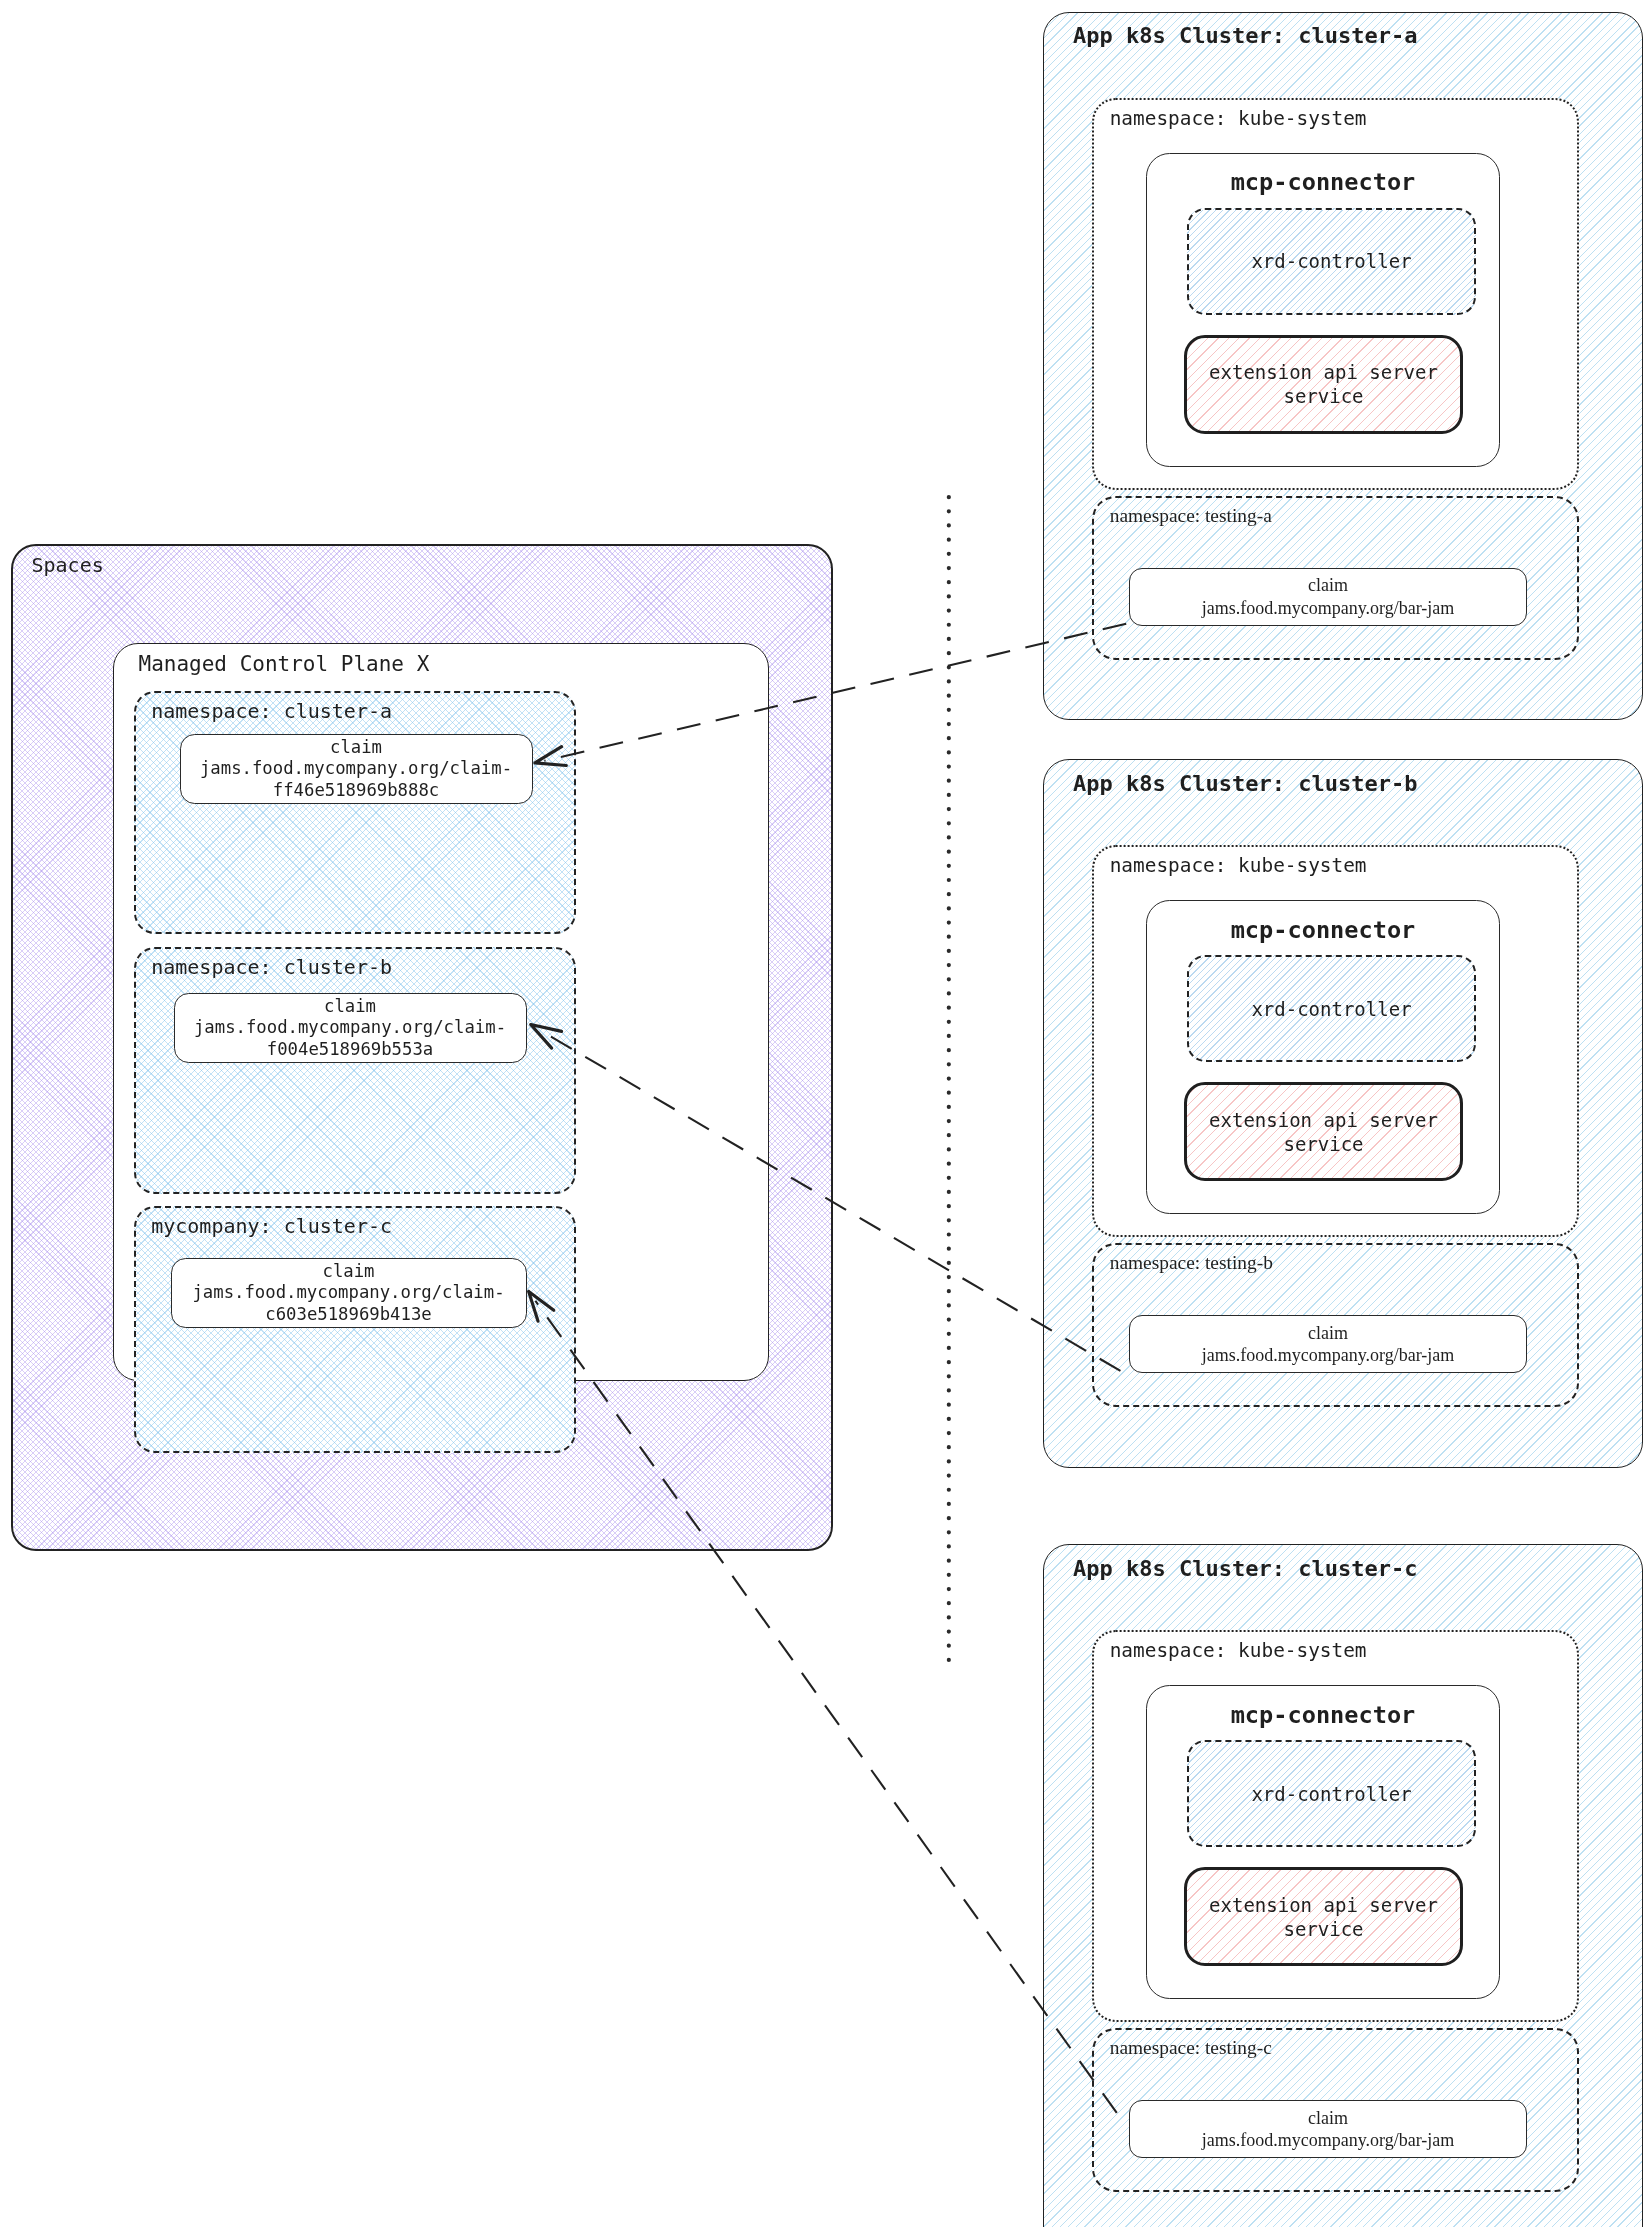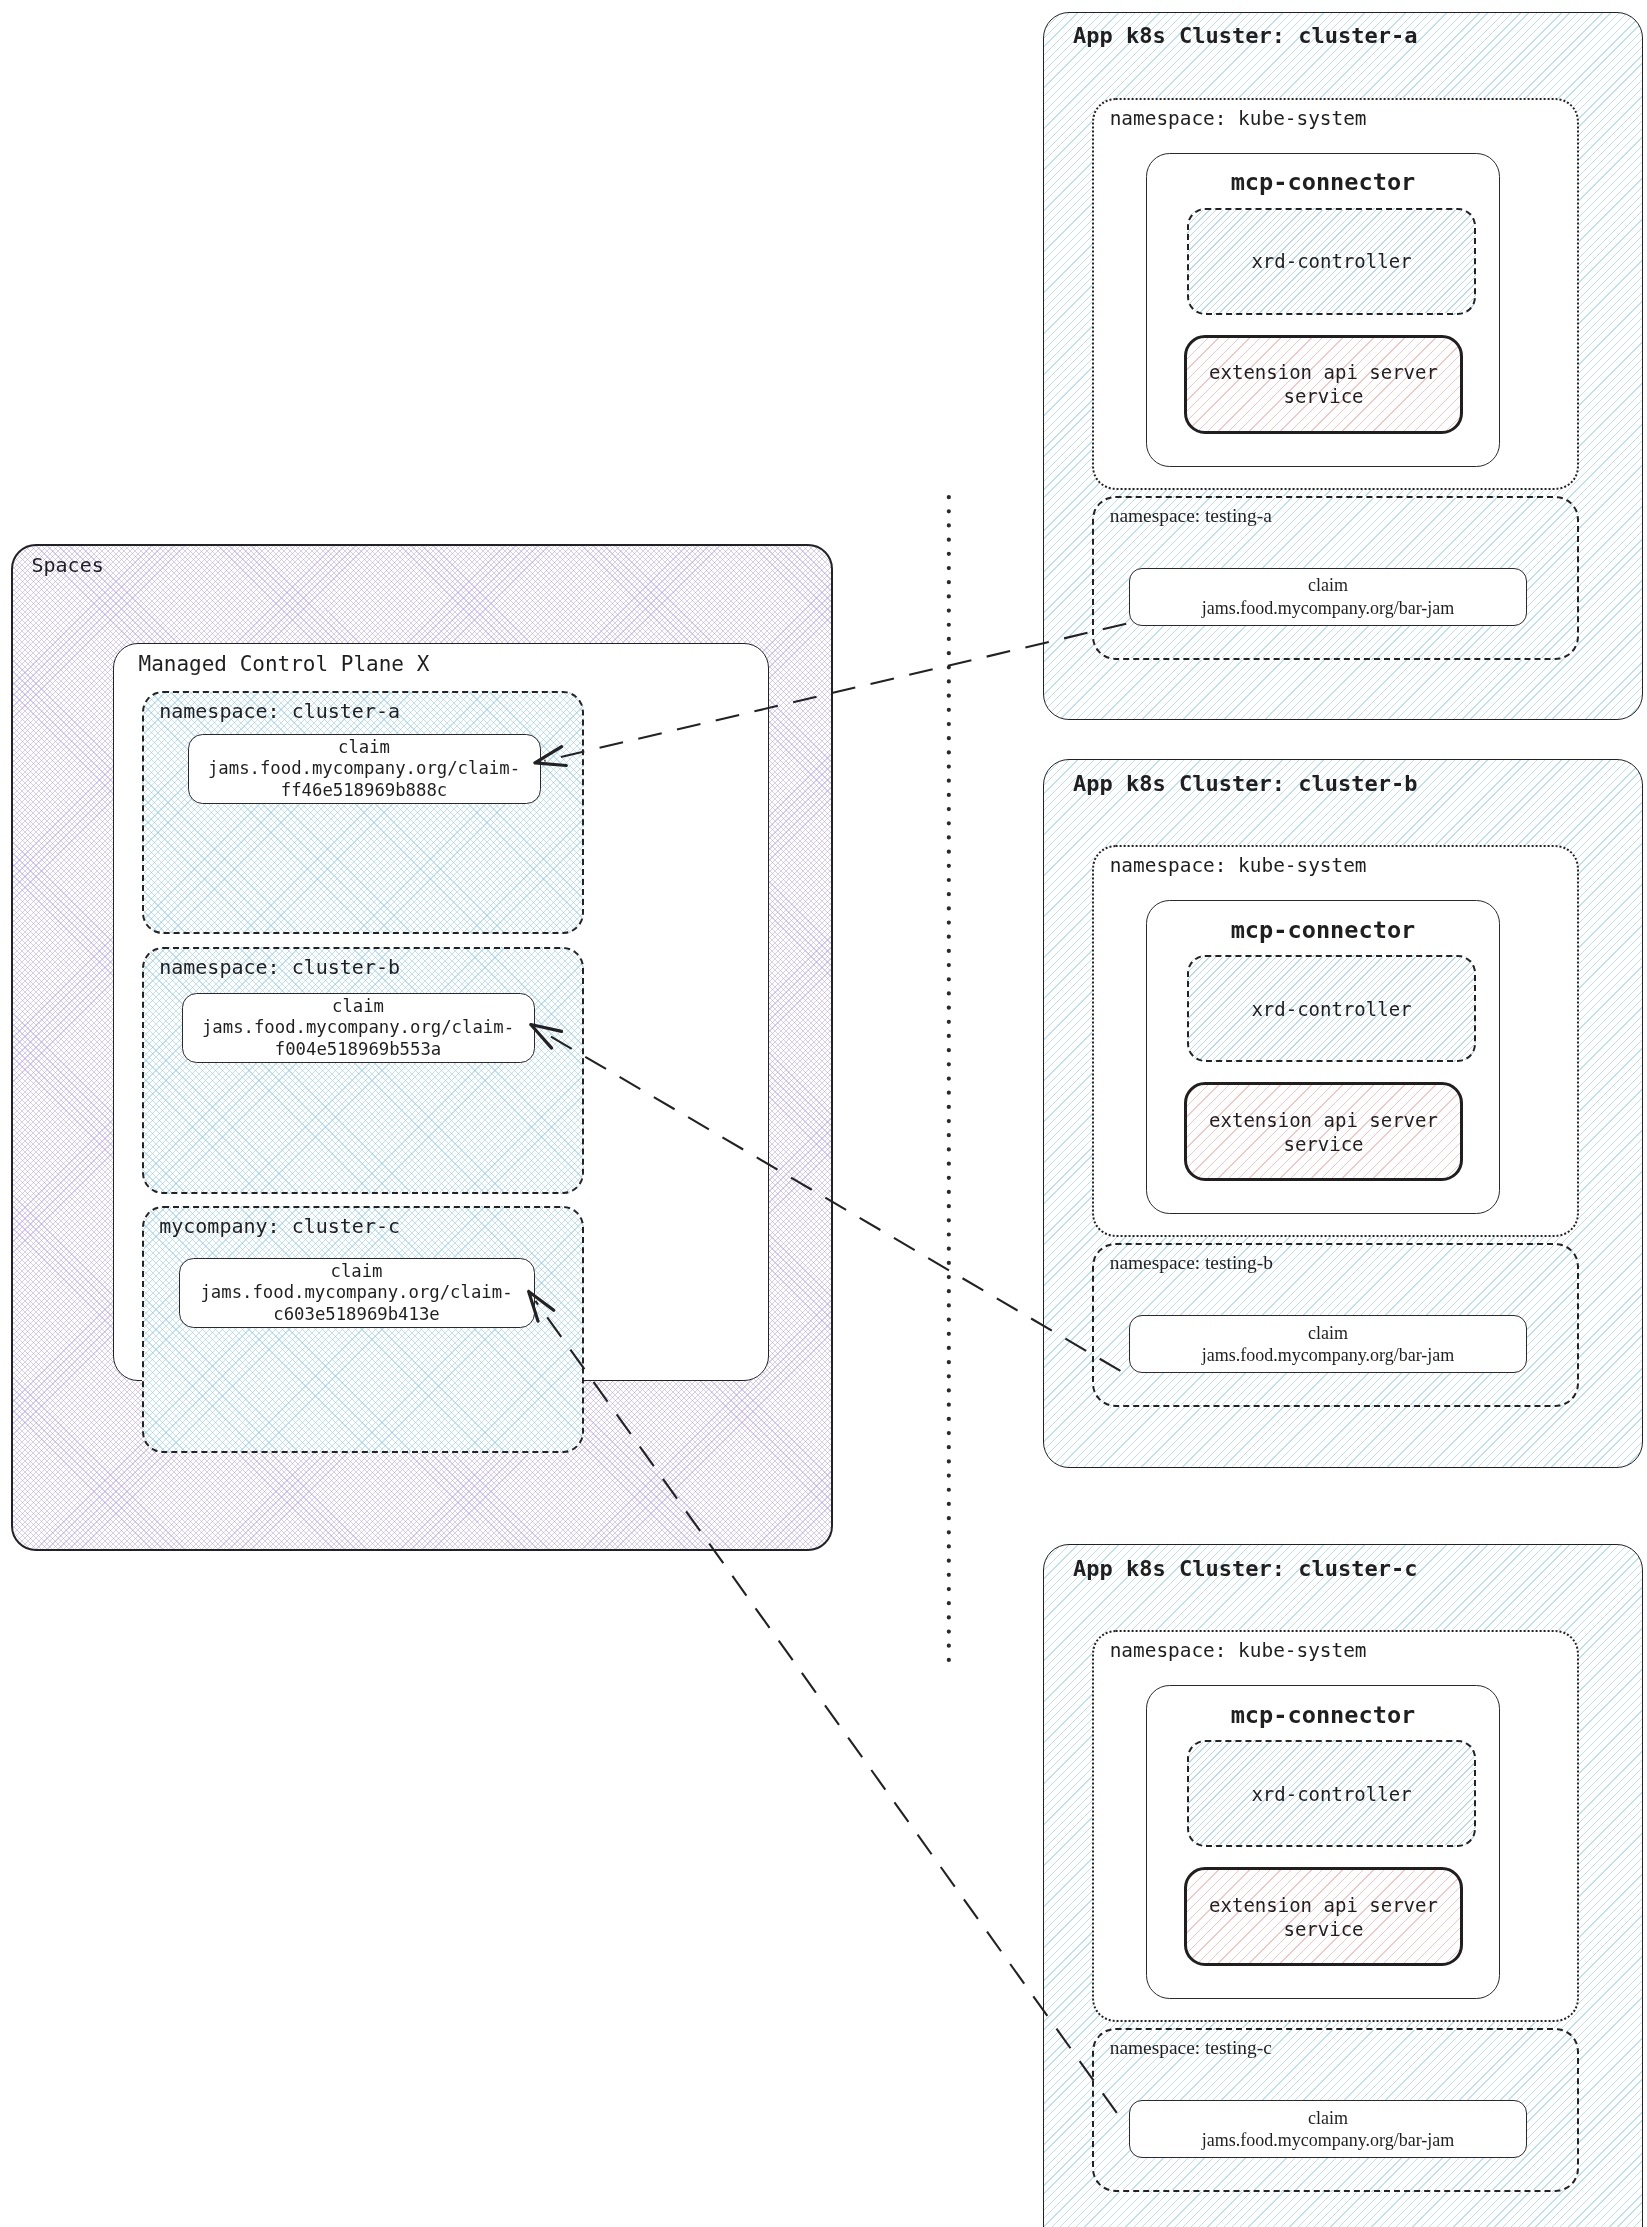--- a/index.html
+++ b/index.html
@@ -65,21 +65,21 @@
   }
   .spaces-label { position: absolute; left: 19px; top: 7.3px; font-size: 20px; }
   .mcpx {
     position: absolute; left: 100px; top: 97px;
     width: 656px; height: 738px;
     background: #ffffff; border: 1.8px solid #222; border-radius: 25px;
     box-sizing: border-box;
   }
   .mcpx-label { position: absolute; left: 25px; top: 8.4px; font-size: 21px; }
   .lns {
-    position: absolute; left: 28px; width: 442px;
+    position: absolute; left: 20px; width: 442px;
     border: 2.6px dashed #222; border-radius: 21px;
     box-sizing: border-box;
   }
   .lns.pos-a { top: 47px;  height: 243px; }
   .lns.pos-b { top: 303px; height: 247px; }
   .lns.pos-c { top: 562px; height: 247px; }
   .lns-label { position: absolute; left: 15.7px; top: 6.3px; font-size: 20px; }
   .lclaim {
     position: absolute;
     background: #ffffff; border: 1.6px solid #2a2a2a; border-radius: 14.7px;

